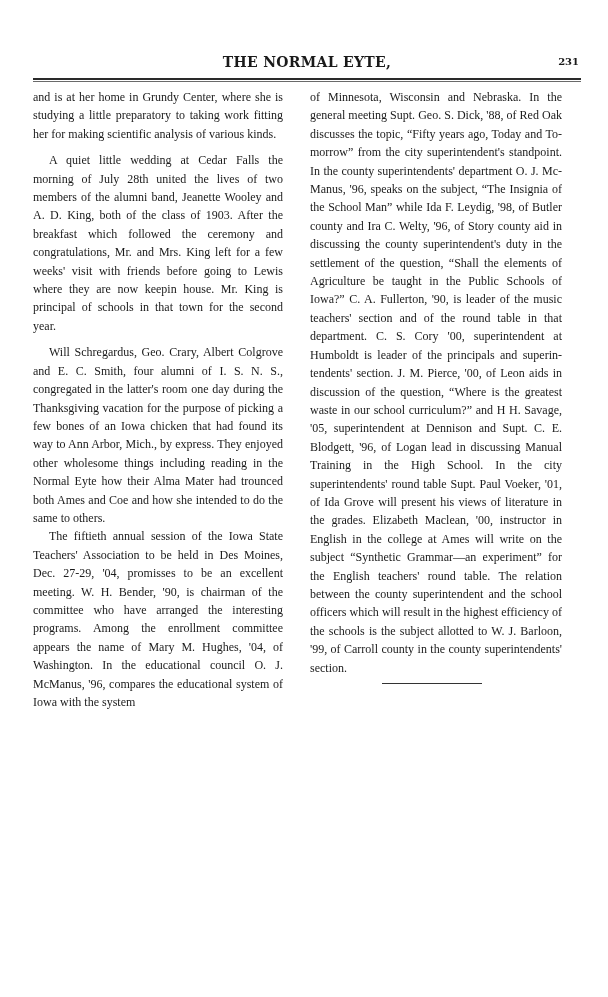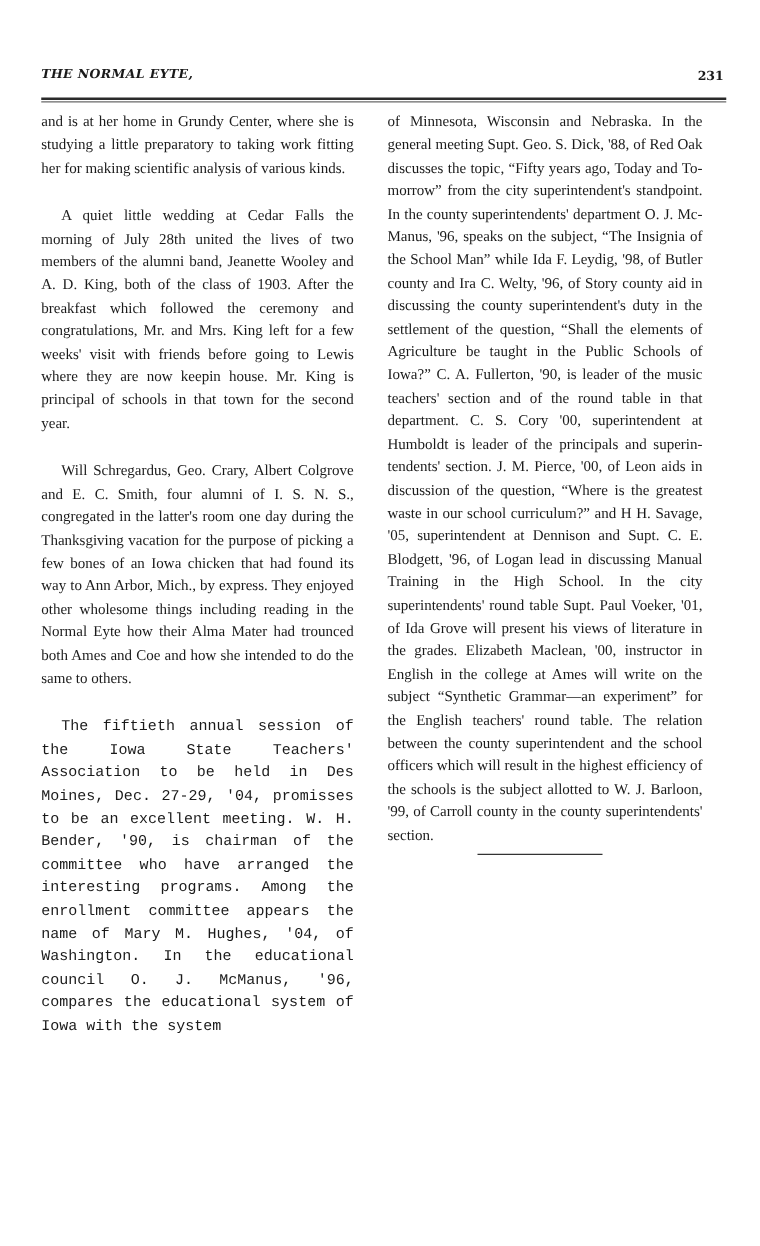--- a/index.html
+++ b/index.html
@@ -7,45 +7,45 @@
       width: 608px; height: 997px; overflow: hidden;
       background: #ffffff; color: #1a1a1a;
       font-family: "DejaVu Serif", "Liberation Serif", serif;
       position: relative;
     }
     .page { position: absolute; left: 0; top: 0; width: 608px; height: 997px; }
     .header {
       position: absolute; top: 52px; left: 33px; width: 548px; height: 22px;
     }
     .header .title {
-      position: absolute; left: 0; width: 100%; text-align: left;
-      font-family: "DejaVu Serif", serif; font-weight: bold; font-size: 10px;
-      letter-spacing: 0.3px; top: 2px; font-style: italic;
+      position: absolute; left: 0; width: 100%; text-align: center;
+      font-family: "DejaVu Serif", serif; font-weight: bold; font-size: 14px;
+      letter-spacing: 0.3px; top: 2px;
     }
     .header .pageno {
       position: absolute; right: 2px; top: 4px;
       font-family: "DejaVu Serif", serif; font-weight: bold; font-size: 10px;
     }
     .rule {
       position: absolute; top: 78px; left: 33px; width: 548px; height: 0;
       border-top: 2px solid #2a2a2a; border-bottom: 1px solid #6a6a6a;
       padding-top: 1px;
     }
     .col {
       position: absolute; top: 88px;
       font-family: "Liberation Serif", "DejaVu Serif", serif;
       font-size: 12px; line-height: 18.4px;
       text-align: justify; hyphens: manual;
     }
     .col-left { left: 33px; width: 250px; }
     .col-right { left: 310px; width: 252px; }
     .para { margin: 0; text-indent: 16px; }
     .para.noindent { text-indent: 0; }
-    .para.gap { margin-top: 20px; }
-    .para.gap-sm { margin-top: 21px; font-family: Liberation Mono, monospace; }
+    .para.gap { margin-top: 8px; }
+    .para.gap-sm { margin-top: 0; }
     .divider {
       width: 100px; height: 0; border-top: 1px solid #333;
       margin: 6px 0 6px 72px;
     }
   </style>
 </head>
 <body>
 
 <div class="page">
 

